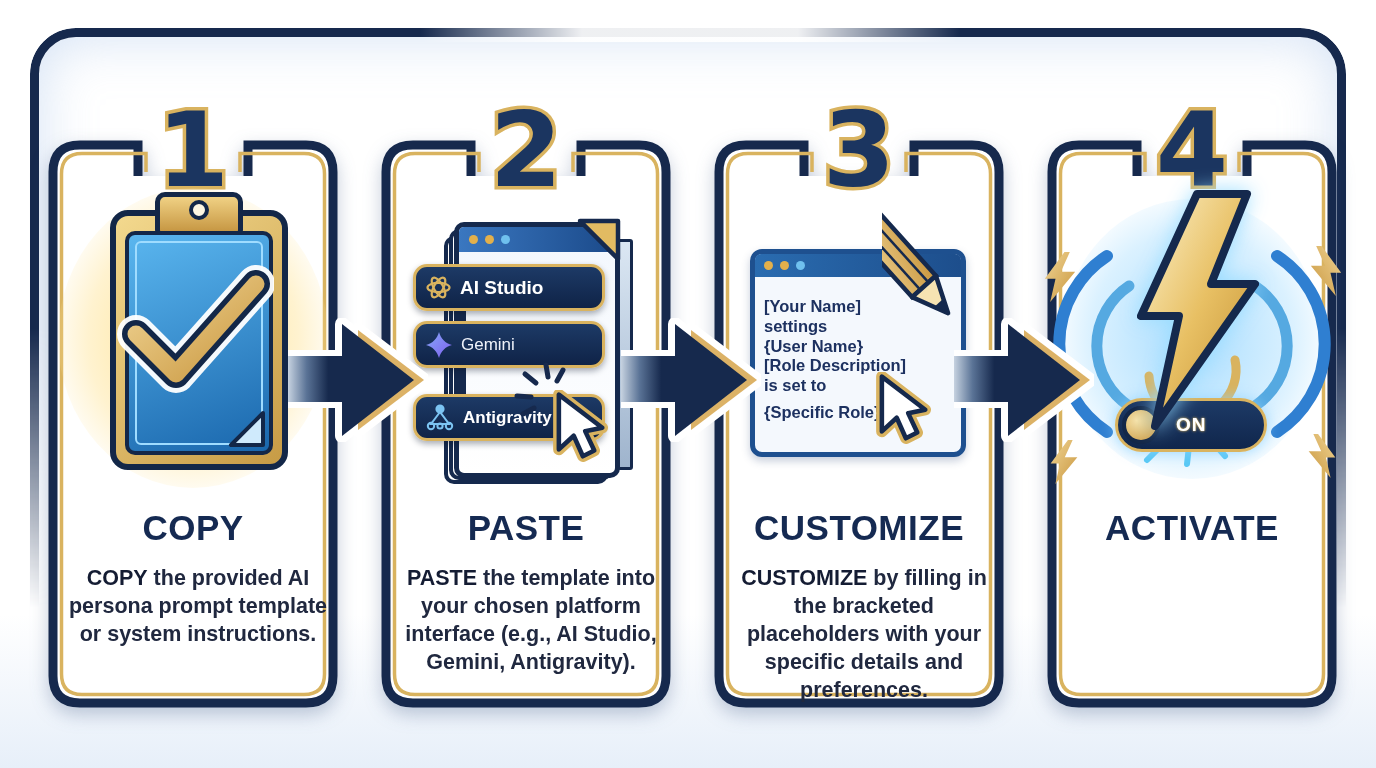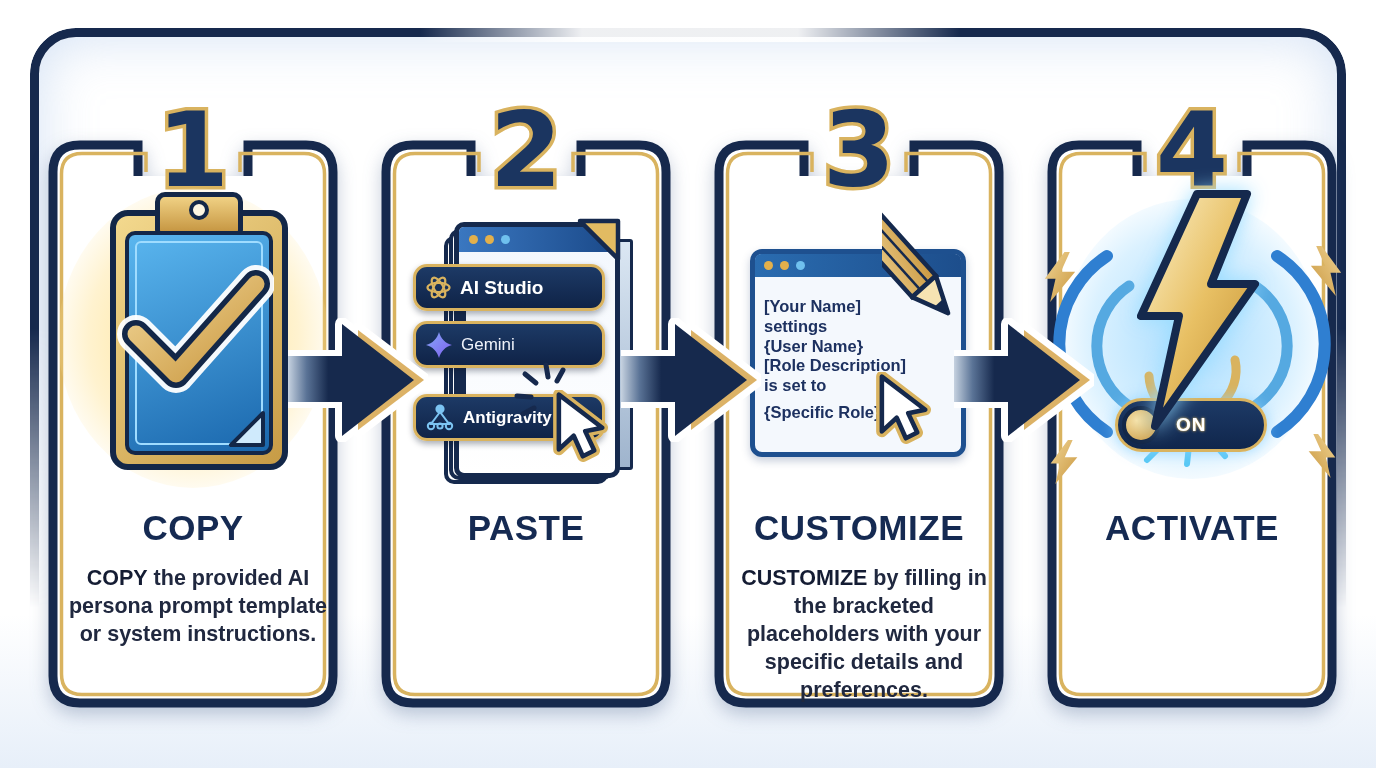--- a/index.html
+++ b/index.html
@@ -214,20 +214,21 @@
           <line x1="50" y1="8" x2="44" y2="19"></line>
           <line x1="10" y1="52" x2="21" y2="46"></line>
         </g>
       </svg>
       <svg class="cursor-wrap" style="left:178px;top:196px" width="70" height="80" viewBox="0 0 60 70">
         <path d="M8 4 L8 52 L21 40 L29 58 L39 53 L31 36 L46 33 Z" fill="none" stroke="#d9b35f" stroke-width="10" stroke-linejoin="round"></path>
         <path d="M8 4 L8 52 L21 40 L29 58 L39 53 L31 36 L46 33 Z" fill="#ffffff" stroke="#15294d" stroke-width="4" stroke-linejoin="round"></path>
       </svg>
     </div>
     <h2 class="title">PASTE</h2>
+    <p class="desc"><b>PASTE</b><span> the template into your chosen platform interface (e.g., AI Studio, Gemini, Antigravity).</span></p>
   </div>
 
   <div class="card" style="left:704px">
     <svg class="card-border" width="310" height="588" viewBox="0 0 310 588">
       <path d="M100 46 V15 H42 Q15 15 15 42 V546 Q15 573 42 573 H268 Q295 573 295 546 V42 Q295 15 268 15 H210 V46" fill="#ffffff" stroke="#16294d" stroke-width="9"></path>
       <path d="M108 42 V23.5 H44 Q23.5 23.5 23.5 44 V544 Q23.5 564.5 44 564.5 H266 Q286.5 564.5 286.5 544 V44 Q286.5 23.5 266 23.5 H202 V42" fill="none" stroke="#d9b35f" stroke-width="3.5"></path>
     </svg>
     <svg class="num" viewBox="0 0 170 118">
       <text x="85" y="96" text-anchor="middle" font-family="DejaVu Sans, sans-serif" font-size="104" font-weight="bold" fill="#1b3560" stroke="#d9b35f" stroke-width="7" paint-order="stroke">3</text>
     </svg>

